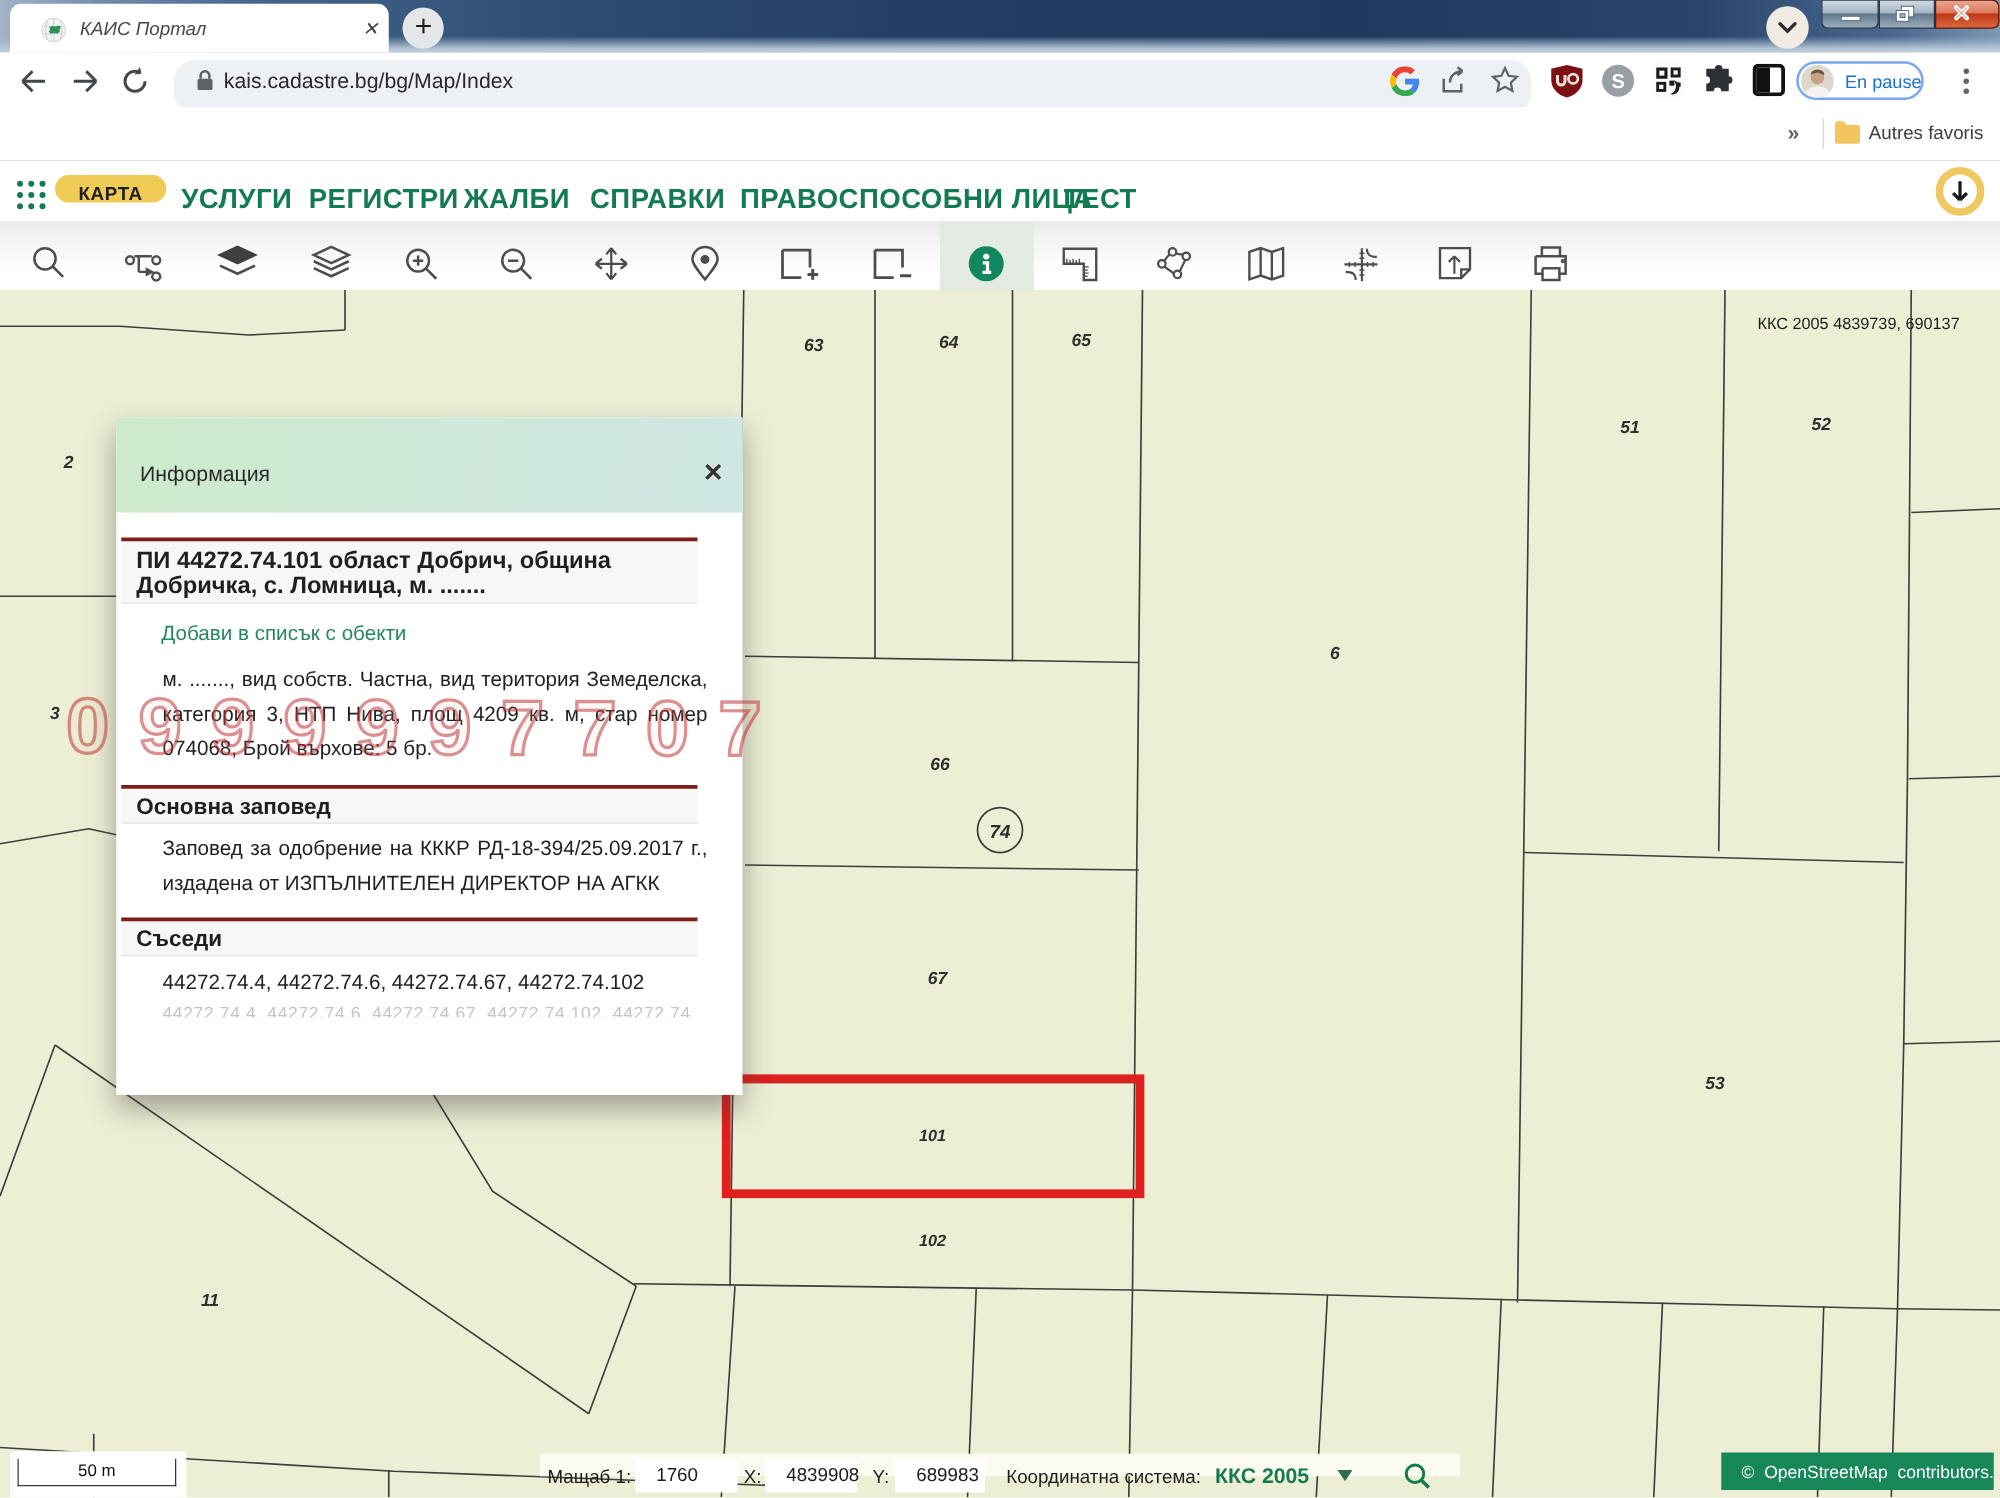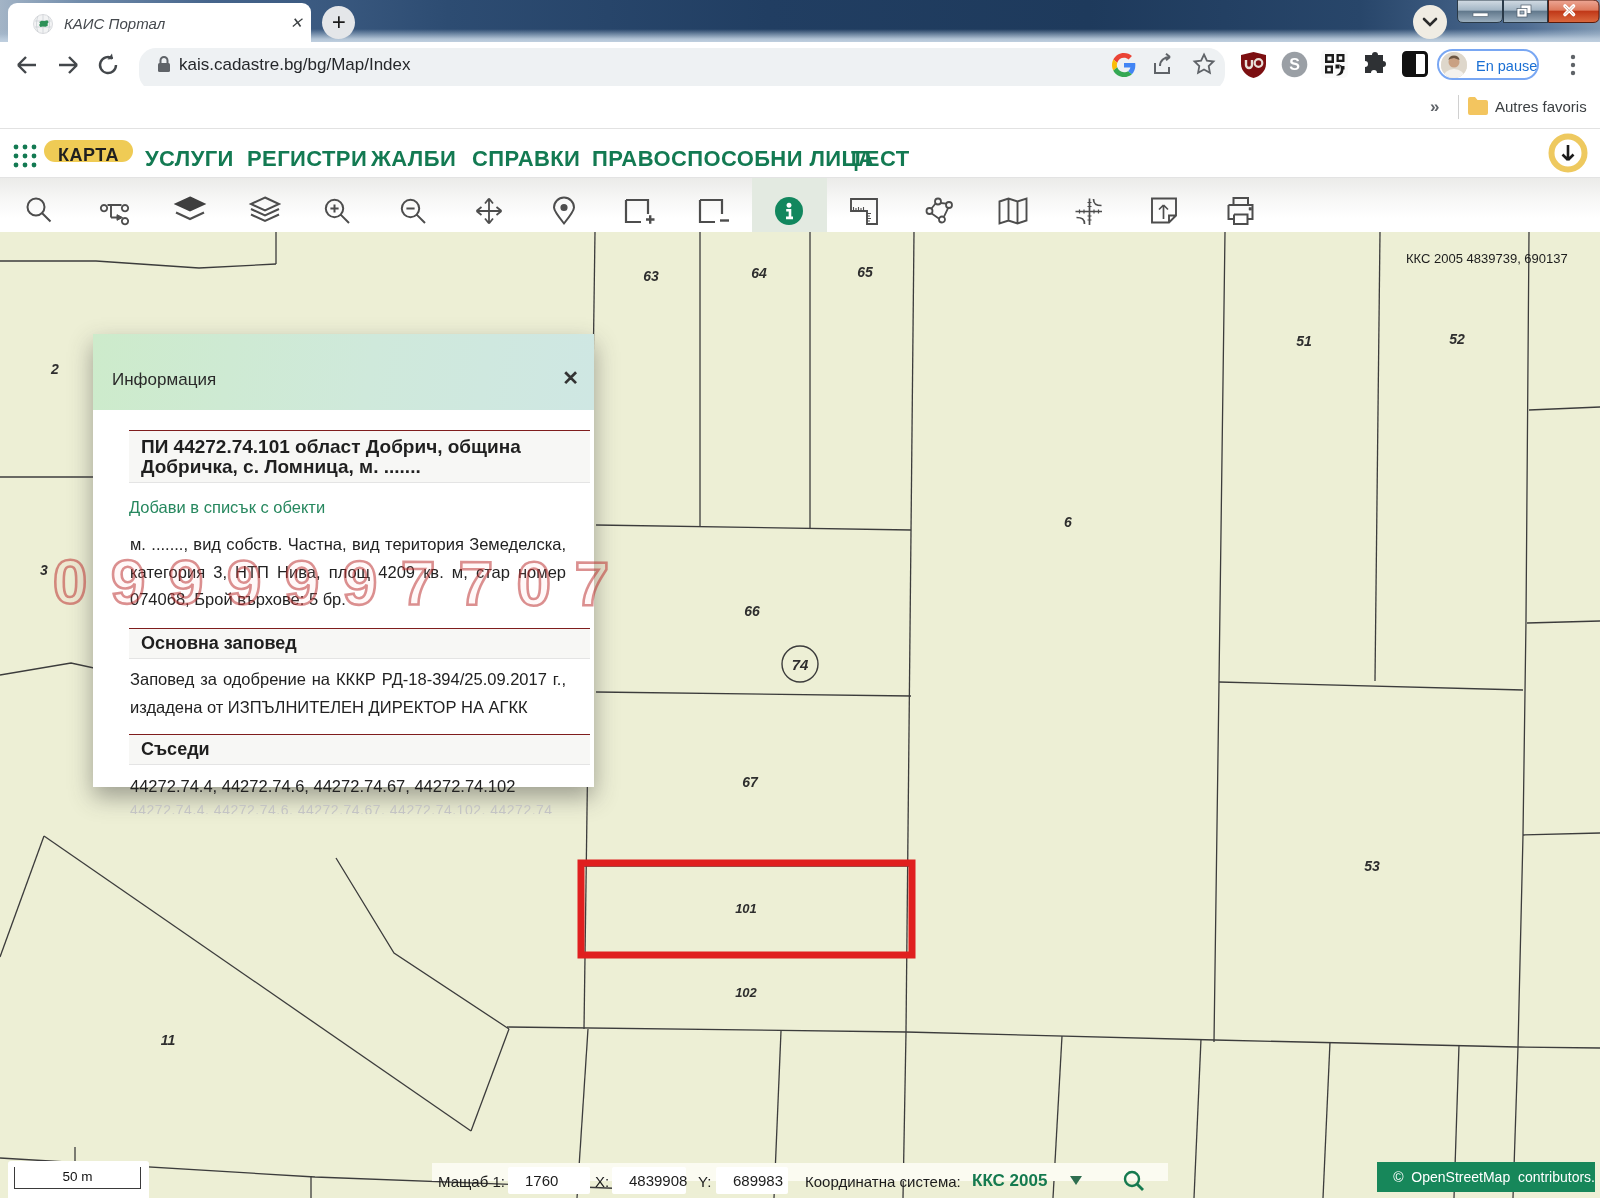--- a/index.html
+++ b/index.html
@@ -31,37 +31,37 @@
 #avatar { left:2px; top:1px; width:26px; height:26px; border-radius:50%; background:#e9e2d8; overflow:hidden; }
 
 
 #bmrow { left:0; top:86px; width:1600px; height:43px; background:#fff; border-bottom:1px solid #e2e2e2; }
 #bmchev { left:1430px; top:11px; font-size:17px; color:#5f6368; font-weight:bold; }
 #bmsep { left:1458px; top:9px; width:1px; height:24px; background:#d0d0d0; }
 #bmtext { left:1495px; top:12px; font-size:15px; color:#3c4043; }
 
 
 #navrow { left:0; top:129px; width:1600px; height:48px; background:#fff; }
-#karta { left:44px; top:11px; width:89px; height:22px; background:#efcb55; border-radius:16px; text-align:center; line-height:31px; font-size:18px; font-weight:bold; color:#1f1f1f; letter-spacing:0.5px; }
+#karta { left:44px; top:11px; width:89px; height:22px; background:#efcb55; border-radius:16px; text-align:center; line-height:31px; font-size:15px; font-weight:bold; color:#1f1f1f; letter-spacing:0.5px; }
 .navlink { top:17px; font-size:22px; font-weight:bold; color:#137a52; letter-spacing:0.4px; }
 
 
 #toolbar { left:0; top:177px; width:1600px; height:55px; background:linear-gradient(180deg,#ebebe9 0%, #f7f7f6 40%, #ffffff 75%); border-top:1px solid #e3e3e3; }
 #toolhl { left:752px; top:0; width:75px; height:55px; background:#e3eae1; }
 
 
 #map { left:0; top:232px; width:1600px; height:966px; background:#edefd5; }
 #kkstext { left:1406px; top:19px; font-size:13px; color:#1d1d1d; }
 
 
-#popup { left:93px; top:334px; width:501px; height:453px; background:#fff; box-shadow:0 10px 22px rgba(60,60,60,0.45); }
+#popup { left:93px; top:334px; width:501px; height:542px; background:#fff; box-shadow:0 10px 22px rgba(60,60,60,0.45); }
 #pophead { position:absolute; left:0; top:0; width:501px; height:76px; background:linear-gradient(100deg, #cdebcb 0%, #cfe9db 55%, #cfe7e3 100%); }
 #poptitle { position:absolute; left:19px; top:36px; font-size:17px; color:#2a2a2a; }
 #popclose { position:absolute; right:15px; top:32px; font-size:20px; color:#333; font-weight:bold; }
-.section { position:absolute; left:36px; width:461px; background:#f7f7f5; border-top:1px solid #7f1d1d; border-bottom:1px solid #e4e4e4; }
+.section { position:absolute; left:4px; width:461px; background:#f7f7f5; border-top:3px solid #7f1d1d; border-bottom:1px solid #e4e4e4; }
 #sec1 { top:96px; height:53px; padding:6px 12px 0 12px; font-size:19px; line-height:19.5px; font-weight:bold; color:#1f1f1f; }
 #addlink { position:absolute; left:36px; top:164px; font-size:16.5px; color:#27885f; }
 #para1 { position:absolute; left:37px; top:197px; width:436px; font-size:16.5px; line-height:27.5px; color:#222; }
 #sec2 { top:294px; height:31px; line-height:29px; padding-left:12px; font-size:18px; font-weight:bold; color:#1f1f1f; }
 #para2 { position:absolute; left:37px; top:332px; width:436px; font-size:16.5px; line-height:27.5px; color:#222; }
 #sec3 { top:400px; height:31px; line-height:29px; padding-left:12px; font-size:18px; font-weight:bold; color:#1f1f1f; }
 #para3 { position:absolute; left:37px; top:443px; width:452px; font-size:16.5px; color:#222; }
 #para4 { position:absolute; left:37px; top:468px; width:452px; font-size:14px; color:#c4c4c4; letter-spacing:0.5px; overflow:hidden; height:12px; }
 .jline { text-align:justify; text-align-last:justify; white-space:normal; }
 

